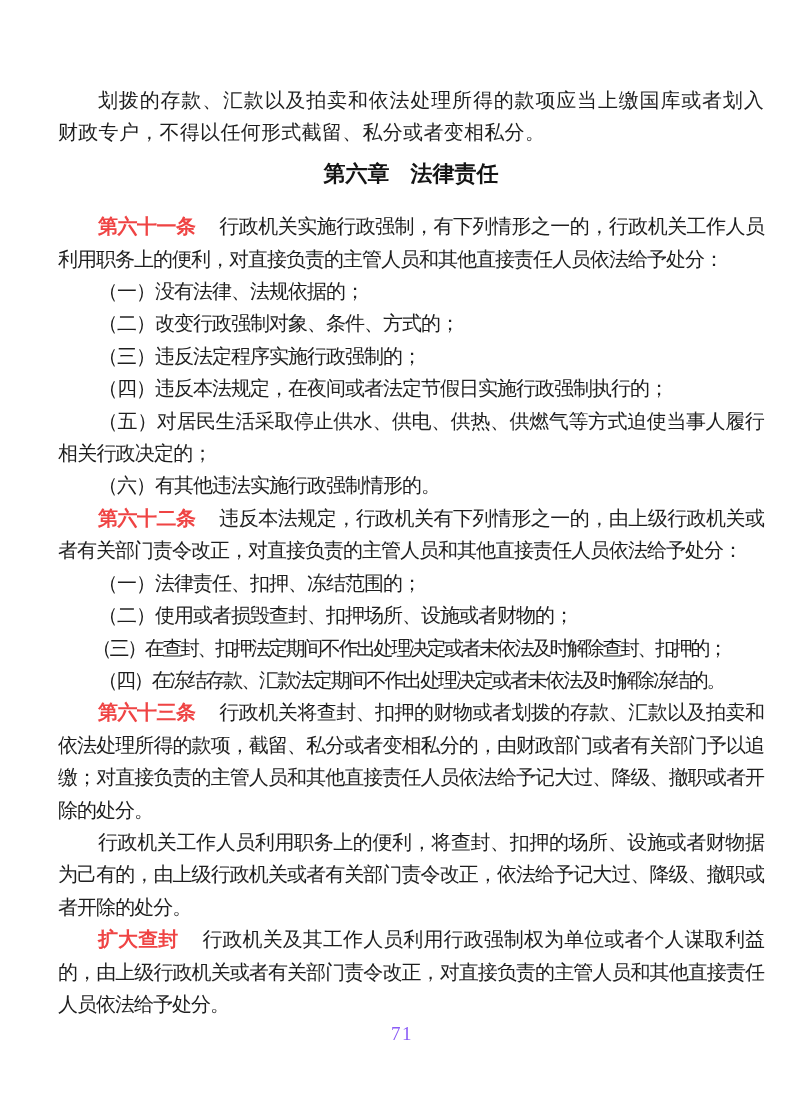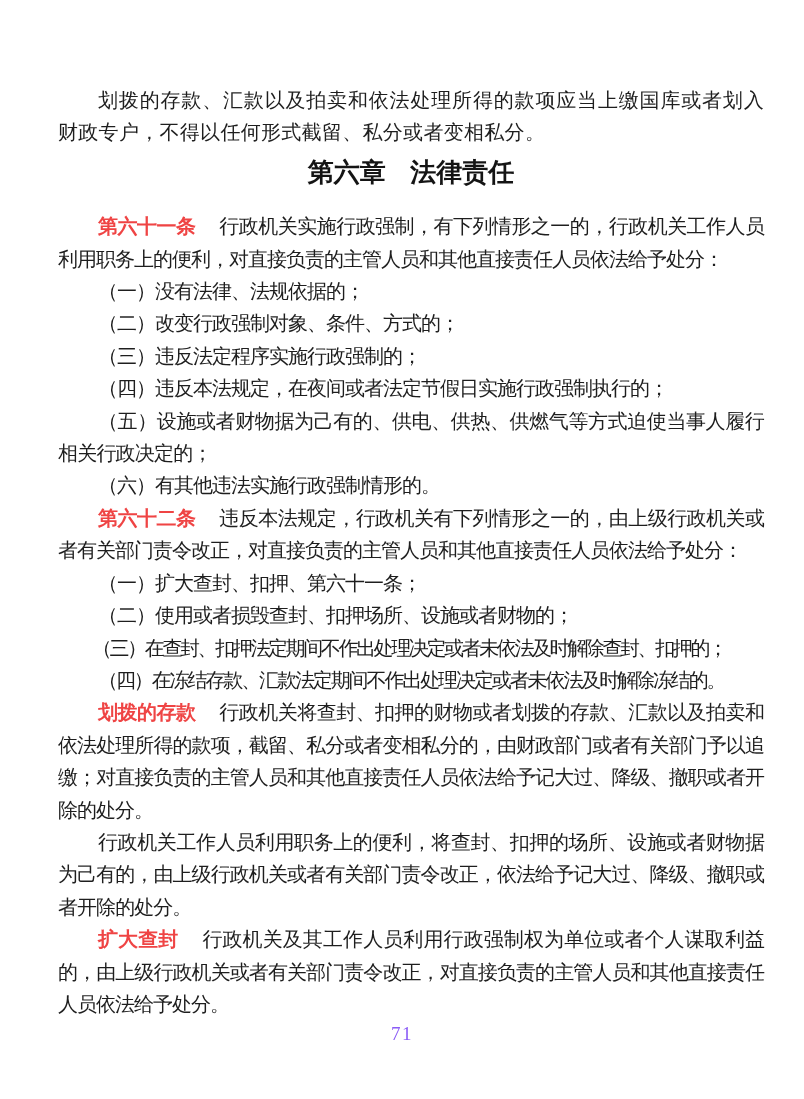--- a/index.html
+++ b/index.html
@@ -20,22 +20,22 @@
     top: 84px;
     width: 706px;
     font-size: 20px;
     line-height: 32.4px;
     letter-spacing: -1px;
     text-align: justify;
   }
   .para { text-indent: 2em; }
   .intro { letter-spacing: 0.3px; }
   .chapter {
-    font-family: Liberation Mono, monospace;
-    font-size: 26px;
+    font-family: Liberation Sans, sans-serif;
+    font-size: 22px;
     font-weight: 700;
     color: #141414;
     text-align: center;
     text-indent: 0;
     letter-spacing: 0;
     line-height: 32.4px;
     margin: 9px 0 20px 0;
   }
   .chapter .chap-no { margin-right: 0.95em; }
   .art-no {
@@ -69,31 +69,31 @@
     <p class="para intro">划拨的存款、汇款以及拍卖和依法处理所得的款项应当上缴国库或者划入财政专户，不得以任何形式截留、私分或者变相私分。</p>
 
     <h2 class="chapter"><span class="chap-no">第六章</span><span>法律责任</span></h2>
 
     <p class="para"><b class="art-no">第六十一条</b><span>行政机关实施行政强制，有下列情形之一的，行政机关工作人员利用职务上的便利，对直接负责的主管人员和其他直接责任人员依法给予处分：</span></p>
 
     <p class="para">（一）没有法律、法规依据的；</p>
     <p class="para">（二）改变行政强制对象、条件、方式的；</p>
     <p class="para">（三）违反法定程序实施行政强制的；</p>
     <p class="para">（四）违反本法规定，在夜间或者法定节假日实施行政强制执行的；</p>
-    <p class="para item5">（五）设施或者财物据为己有的、供电、供热、供燃气等方式迫使当事人履行相关行政决定的；</p>
+    <p class="para item5">（五）对居民生活采取停止供水、供电、供热、供燃气等方式迫使当事人履行相关行政决定的；</p>
     <p class="para">（六）有其他违法实施行政强制情形的。</p>
 
     <p class="para"><b class="art-no">第六十二条</b><span>违反本法规定，行政机关有下列情形之一的，由上级行政机关或者有关部门责令改正，对直接负责的主管人员和其他直接责任人员依法给予处分：</span></p>
 
-    <p class="para">（一）扩大查封、扣押、第六十一条；</p>
+    <p class="para">（一）法律责任、扣押、冻结范围的；</p>
     <p class="para">（二）使用或者损毁查封、扣押场所、设施或者财物的；</p>
     <p class="para tight">（三）在查封、扣押法定期间不作出处理决定或者未依法及时解除查封、扣押的；</p>
     <p class="para tight2">（四）在冻结存款、汇款法定期间不作出处理决定或者未依法及时解除冻结的。</p>
 
-    <p class="para"><b class="art-no">划拨的存款</b><span>行政机关将查封、扣押的财物或者划拨的存款、汇款以及拍卖和依法处理所得的款项，截留、私分或者变相私分的，由财政部门或者有关部门予以追缴；对直接负责的主管人员和其他直接责任人员依法给予记大过、降级、撤职或者开除的处分。</span></p>
+    <p class="para"><b class="art-no">第六十三条</b><span>行政机关将查封、扣押的财物或者划拨的存款、汇款以及拍卖和依法处理所得的款项，截留、私分或者变相私分的，由财政部门或者有关部门予以追缴；对直接负责的主管人员和其他直接责任人员依法给予记大过、降级、撤职或者开除的处分。</span></p>
 
     <p class="para para2">行政机关工作人员利用职务上的便利，将查封、扣押的场所、设施或者财物据为己有的，由上级行政机关或者有关部门责令改正，依法给予记大过、降级、撤职或者开除的处分。</p>
 
     <p class="para"><b class="art-no">扩大查封</b><span>行政机关及其工作人员利用行政强制权为单位或者个人谋取利益的，由上级行政机关或者有关部门责令改正，对直接负责的主管人员和其他直接责任人员依法给予处分。</span></p>
 
   </div>
 
   <div class="page-num">71</div>
 </div>
 

